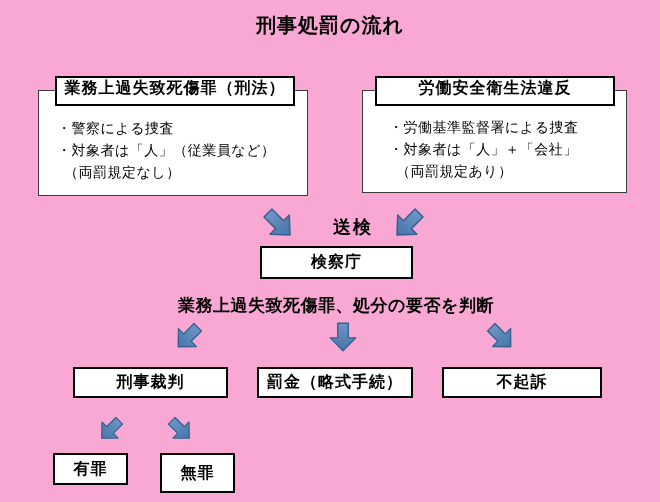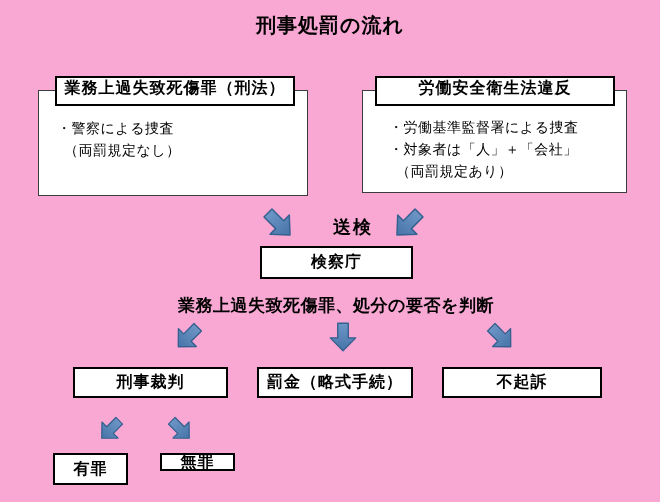--- a/index.html
+++ b/index.html
@@ -55,20 +55,21 @@
 <div class="canvas">
 
   <div class="title">刑事処罰の流れ</div>
 
   <div class="outer-box" style="left:38px; top:90px; width:270px; height:106px;"></div>
   <div class="header-box" style="left:55px; top:76px; width:240px; height:30px;">
     <span>業務上過失致死傷罪（刑法）</span>
   </div>
   <div class="body-lines" style="left:57px; top:117px; width:245px;">
     <div>・警察による捜査</div>
+    <div>・対象者は「人」（従業員など）</div>
     <div class="indent">（両罰規定なし）</div>
   </div>
 
   <div class="outer-box" style="left:362px; top:90px; width:265px; height:103px;"></div>
   <div class="header-box" style="left:375px; top:76px; width:240px; height:30px;">
     <span>労働安全衛生法違反</span>
   </div>
   <div class="body-lines" style="left:377px; top:116px; width:245px;margin-left:12px;">
     <div>・労働基準監督署による捜査</div>
     <div>・対象者は「人」＋「会社」</div>
@@ -127,17 +128,17 @@
   </div>
   <div class="arrow a7 rotm45">
     <svg viewBox="0 0 32 36" preserveAspectRatio="none">
         <polygon points="10,1.5 22,1.5 22,19 30.5,19 16,34.5 1.5,19 10,19"></polygon>
       </svg>
   </div>
 
   <div class="label-box" style="left:53px; top:453px; width:75px; height:32px;">
     <span>有罪</span>
   </div>
-  <div class="label-box" style="left:160px; top:453px; width:75px; height:18px;font-family:Liberation Mono, monospace;">
+  <div class="label-box" style="left:160px; top:453px; width:75px; height:40px;font-family:Liberation Mono, monospace;">
     <span>無罪</span>
   </div>
 
 </div>
 
 </body></html>

